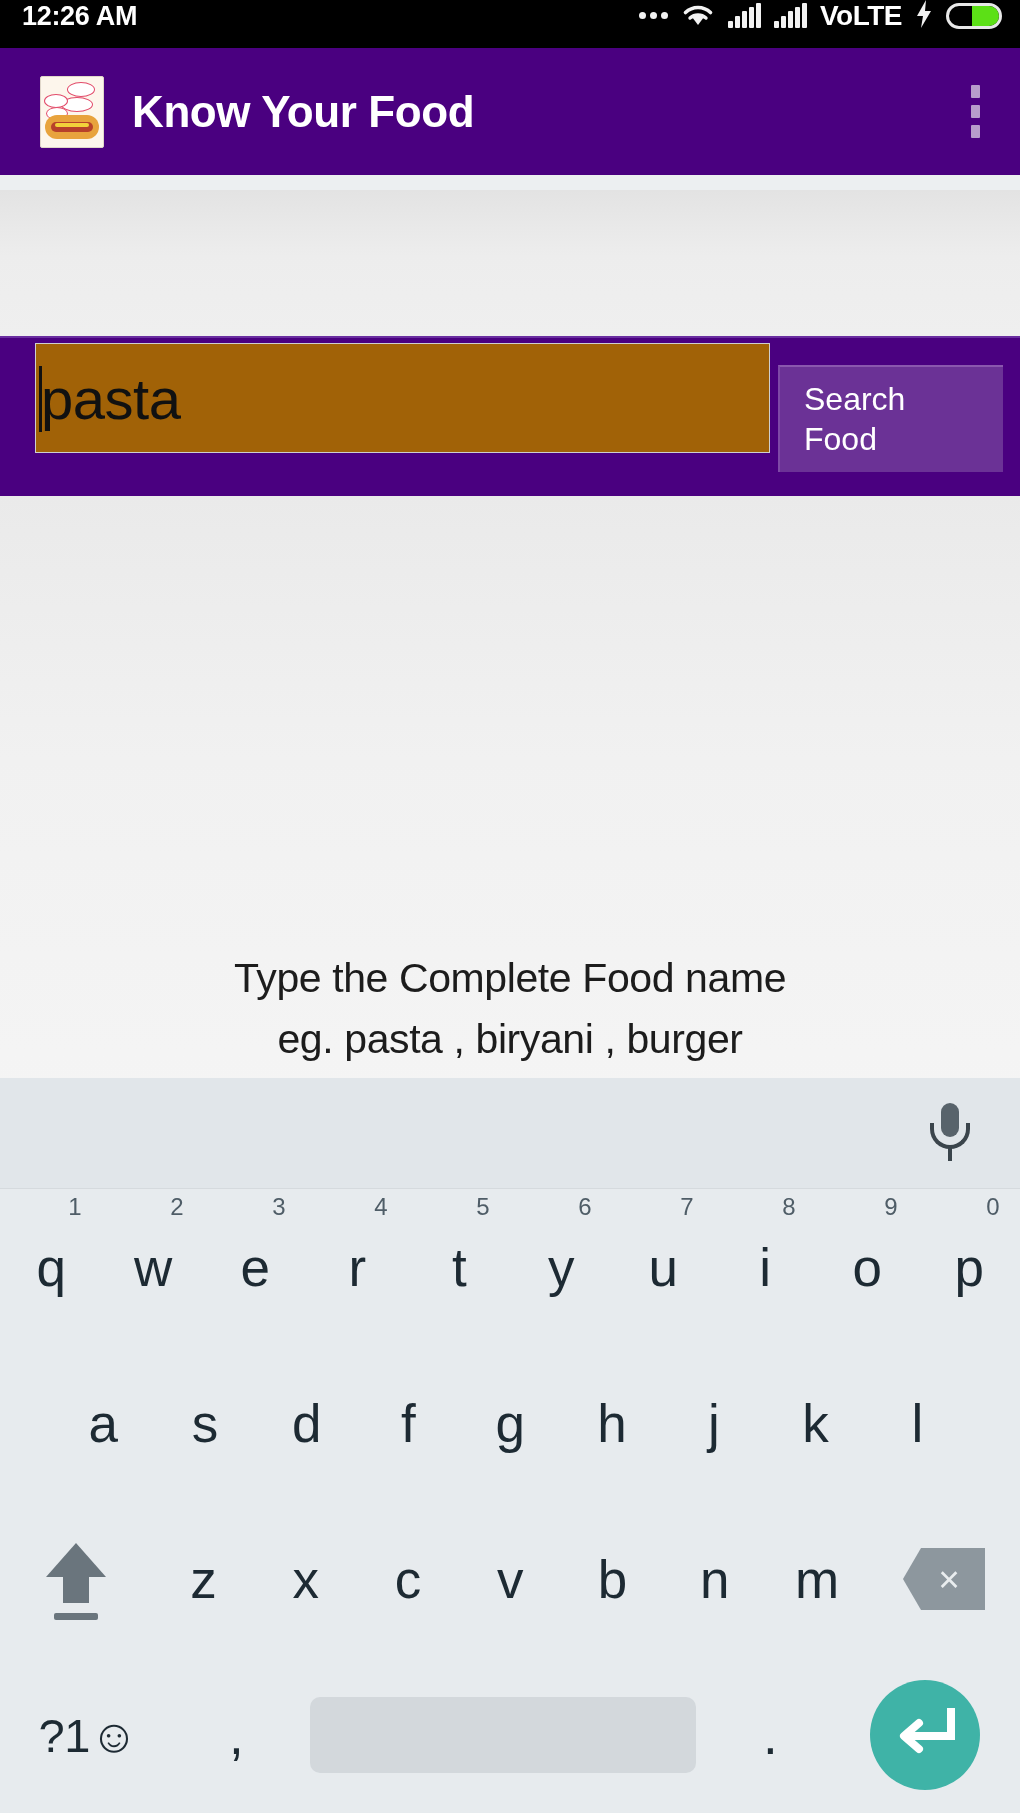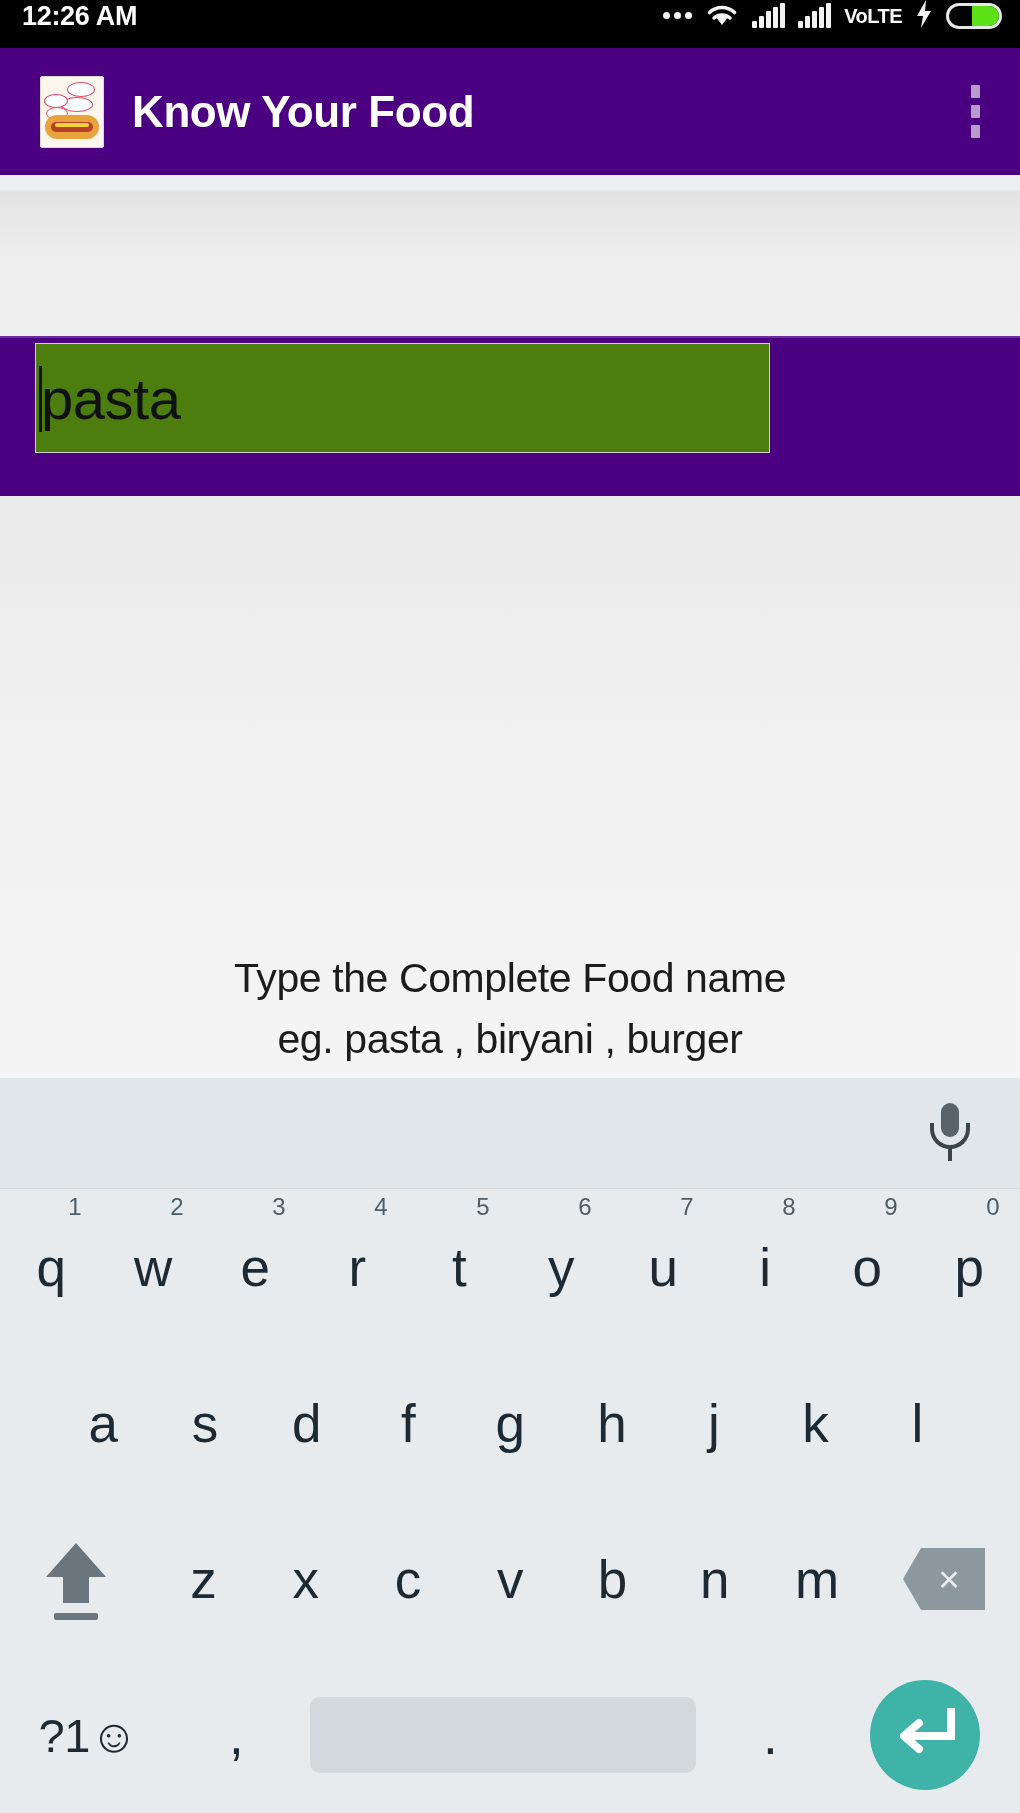--- a/index.html
+++ b/index.html
@@ -67,21 +67,21 @@
     background: #f2f2f2;
     border-radius: 1px;
   }
   .sig-bars b:nth-child(1){ height: 7px; }
   .sig-bars b:nth-child(2){ height: 12px; }
   .sig-bars b:nth-child(3){ height: 17px; }
   .sig-bars b:nth-child(4){ height: 21px; }
   .sig-bars b:nth-child(5){ height: 25px; }
   #volte-label {
     color: #ffffff;
-    font-size: 20px;
+    font-size: 28px;
     font-weight: bold;
     letter-spacing: -0.5px;
   }
   #battery {
     position: relative;
     width: 56px; height: 26px;
     border: 3px solid #e8e8e8;
     border-radius: 13px;
     box-sizing: border-box;
     overflow: hidden;
@@ -185,21 +185,21 @@
     left: 0; top: 336px;
     width: 1020px;
     height: 160px;
     background: #4a0080;
     border-top: 2px solid #6a2ea0;
   }
   #search-input-wrap {
     position: absolute;
     left: 35px; top: 5px;
     width: 735px; height: 110px;
-    background: #4d7c0f;
+    background: #a16207;
     border: 1px solid #cfcfcf;
     box-sizing: border-box;
     overflow: hidden;
   }
   #search-caret {
     position: absolute;
     left: 3px; top: 22px;
     width: 3px; height: 66px;
     background: #111111;
   }
@@ -470,20 +470,24 @@
     </div>
   </div>
 
   <div id="content-top"></div>
 
   <div id="search-band">
     <div id="search-input-wrap">
       <span id="search-caret"></span>
       <span id="search-value">pasta</span>
     </div>
+    <div id="search-food-button">
+      <div>Search</div>
+      <div>Food</div>
+    </div>
   </div>
 
   <div id="content-main">
     <div id="hint-block">
       <div class="hint-line">Type the Complete Food name</div>
       <div class="hint-line">eg. pasta , biryani , burger</div>
     </div>
   </div>
 
   <div id="keyboard">

